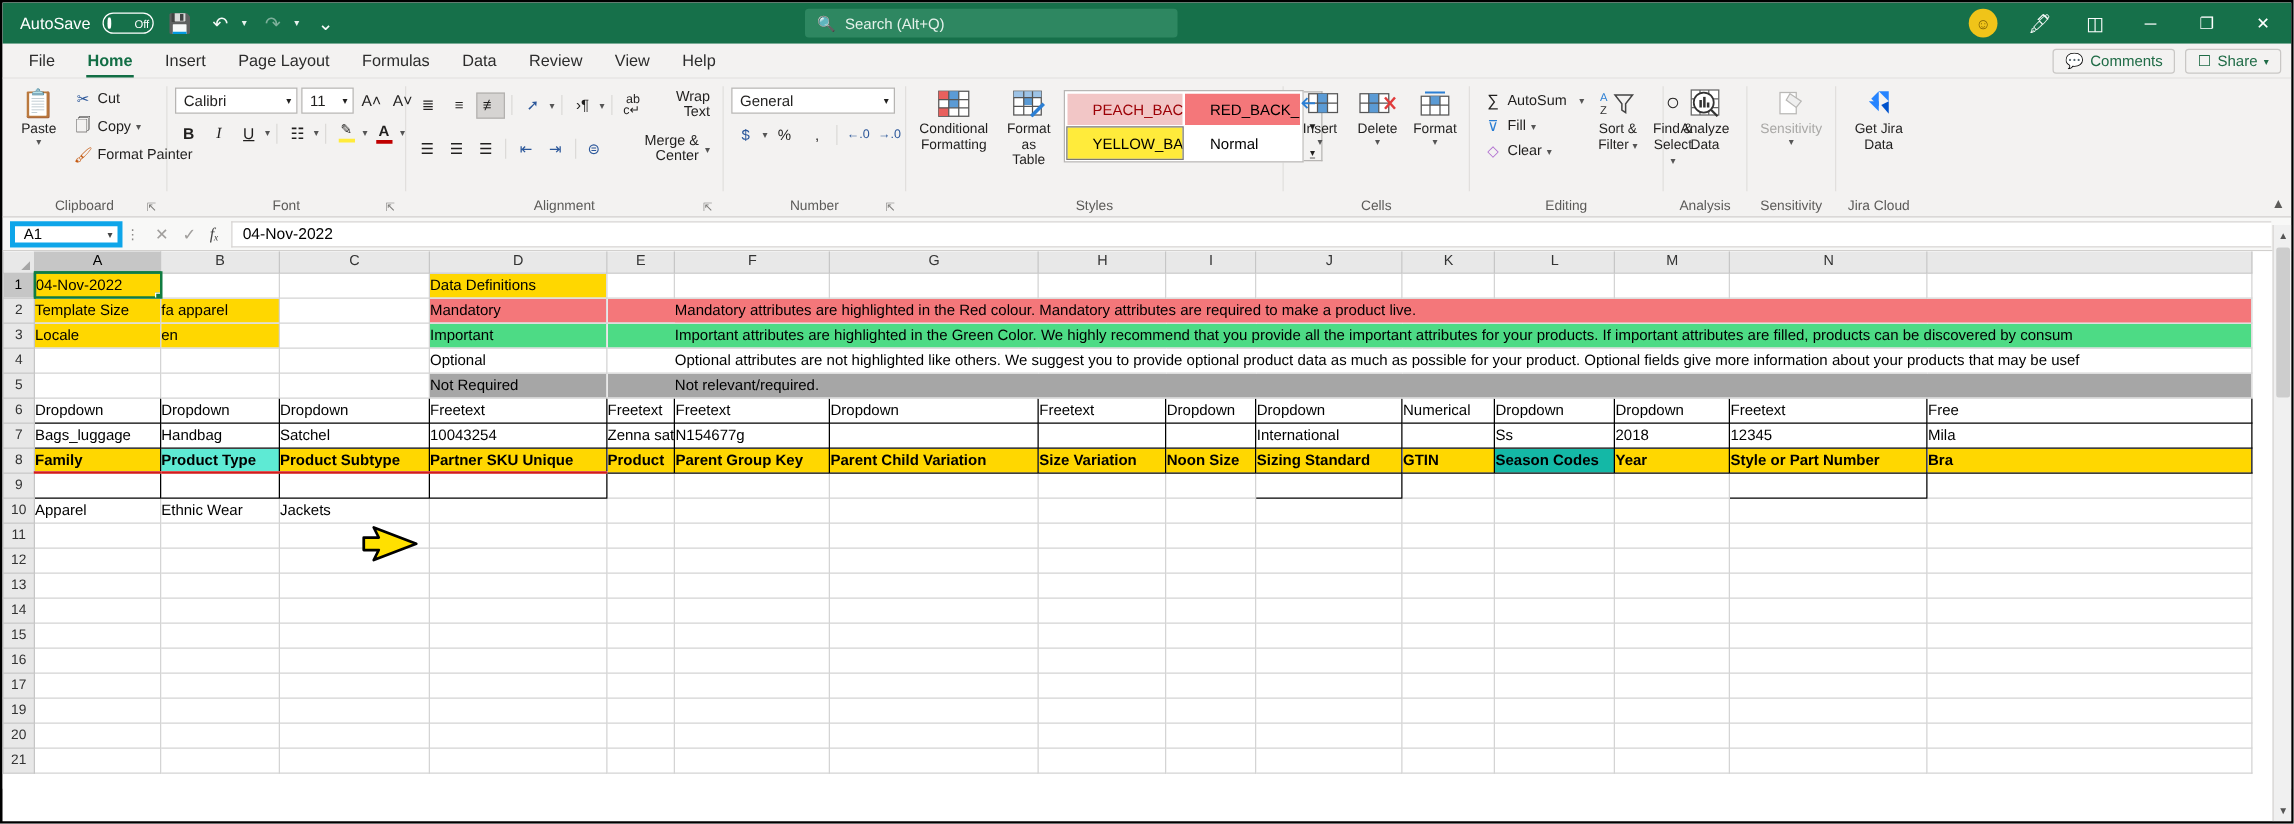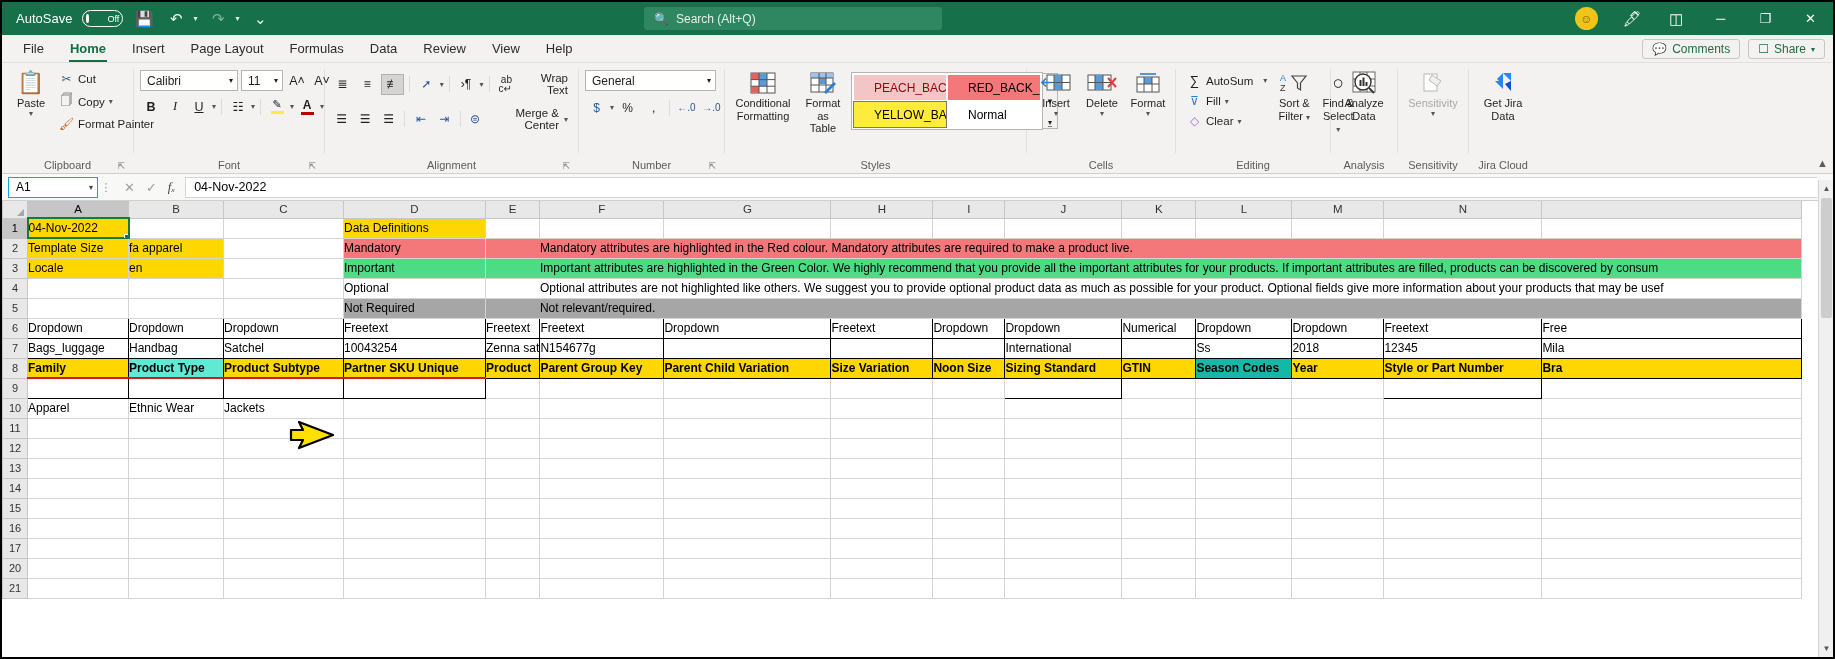--- a/index.html
+++ b/index.html
@@ -117,21 +117,21 @@
   .galscroll { width:15px; border:1px solid #b7b5b3; border-left:0; background:#f3f2f1; height:56px; display:flex; flex-direction:column; justify-content:space-between; align-items:center; font-size:8px; padding:1px 0; }
 
   
   .editcol { display:flex; flex-direction:column; gap:2px; padding-top:5px; }
 
   .collapse { position:absolute; right:5px; bottom:4px; font-size:11px; color:#5c5b59; }
 
   
   .fbar { height:27px; background:#f8f8f7; display:flex; align-items:center; border-bottom:1px solid #d2d0ce; }
   .namebox {
-    width:90px; height:21px; margin-left:6px; border:1px solid #0ea5e9; background:#fff;
+    width:90px; height:21px; margin-left:6px; border:4px solid #0ea5e9; background:#fff;
     display:flex; align-items:center; justify-content:space-between; padding:0 4px 0 7px; font-size:12px;
   }
   .fbdots { width:16px; text-align:center; color:#8a8886; font-size:11px; }
   .fbicons { display:flex; align-items:center; gap:11px; padding:0 10px; color:#a19f9d; font-size:13px; }
   .fbicons .fx { font-style:italic; font-family:"Liberation Serif", serif; color:#444; }
   .fbinput { flex:1; height:21px; background:#fff; border:1px solid #d6d4d2; border-right:0; display:flex; align-items:center; padding-left:8px; font-size:12.5px; }
   .fbexp { width:16px; text-align:center; font-size:9px; color:#555; }
 
   
   .gridwrap { position:relative; background:#fff; height:430px; overflow:hidden; }
@@ -923,20 +923,38 @@
             <td class="cell"></td>
             <td class="cell"></td>
             <td class="cell"></td>
             <td class="cell"></td>
             <td class="cell"></td>
             <td class="cell"></td>
             <td class="cell"></td>
             <td class="cell"></td>
           </tr>
       <tr>
+            <td class="rowhdr">19</td>
+            <td class="cell"></td>
+            <td class="cell"></td>
+            <td class="cell"></td>
+            <td class="cell"></td>
+            <td class="cell"></td>
+            <td class="cell"></td>
+            <td class="cell"></td>
+            <td class="cell"></td>
+            <td class="cell"></td>
+            <td class="cell"></td>
+            <td class="cell"></td>
+            <td class="cell"></td>
+            <td class="cell"></td>
+            <td class="cell"></td>
+            <td class="cell"></td>
+          </tr>
+      <tr>
             <td class="rowhdr">20</td>
             <td class="cell"></td>
             <td class="cell"></td>
             <td class="cell"></td>
             <td class="cell"></td>
             <td class="cell"></td>
             <td class="cell"></td>
             <td class="cell"></td>
             <td class="cell"></td>
             <td class="cell"></td>

